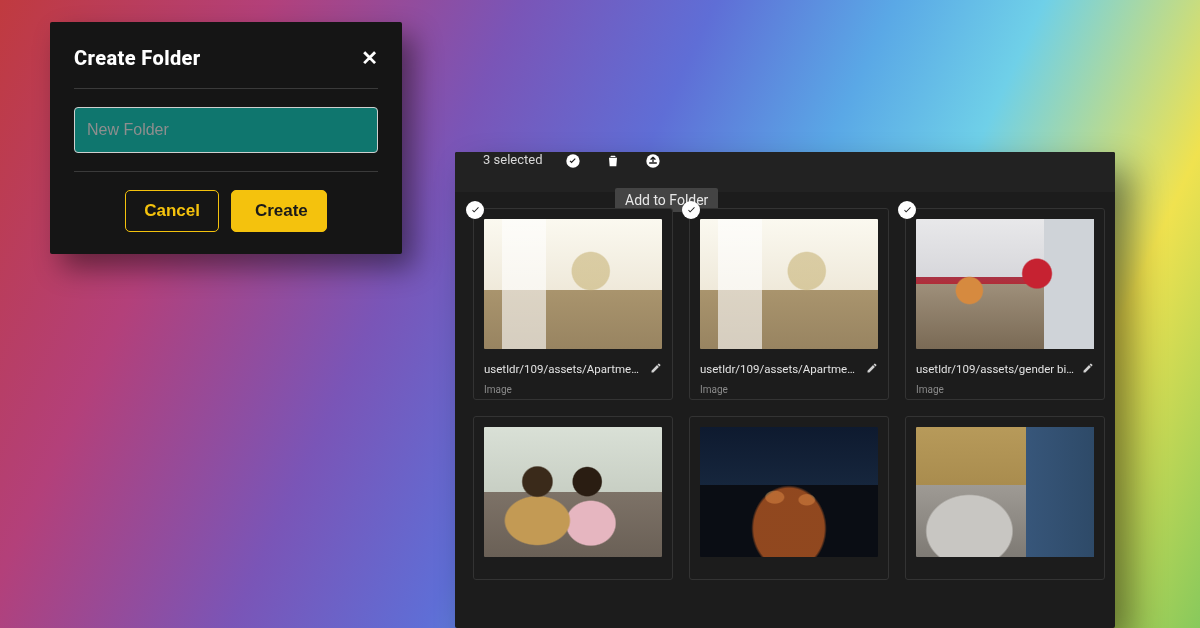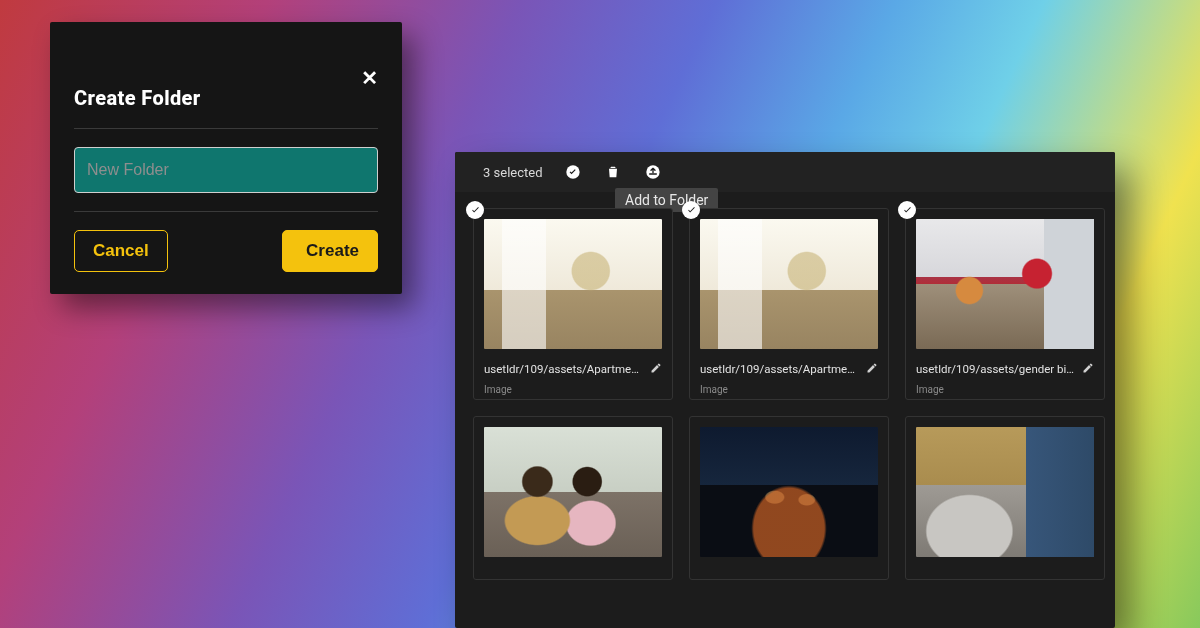--- a/index.html
+++ b/index.html
@@ -24,37 +24,37 @@
     width: 352px;
     background: #151515;
     border-radius: 2px;
     box-shadow: 12px 14px 28px rgba(0,0,0,0.45);
     color: #fff;
     padding: 24px 24px 22px 24px;
   }
   .modal-header {
     display: flex; justify-content: space-between; align-items: center;
   }
-  .modal-title { font-size: 20px; font-weight: 800; letter-spacing: 0.4px; margin-top: 40px; }
+  .modal-title { font-size: 20px; font-weight: 800; letter-spacing: 0.4px; }
   .close-x { font-size: 20px; font-weight: 900; cursor: pointer; line-height: 1; }
   .modal-hr { border: none; border-top: 1px solid #3a3a3a; margin: 18px 0 18px 0; }
   .folder-input {
     width: 100%;
     height: 46px;
     background: #0f766e;
     border: 1px solid #cfcfcf;
     border-radius: 4px;
     padding: 8px 12px;
     color: #fff;
     font-size: 16px;
     outline: none;
   }
   .folder-input::placeholder { color: #8e8e8e; }
   .modal-actions {
-    display: flex; justify-content: space-between; gap: 12px;
+    display: flex; justify-content: center; gap: 12px;
   }
   .btn {
     height: 42px; padding: 0 18px;
     font-size: 17px; font-weight: 600;
     border-radius: 5px; cursor: pointer;
     display: inline-flex; align-items: center; justify-content: center;
   }
   .btn-cancel {
     background: transparent; color: #f4c20d;
     border: 1.5px solid #f4c20d;
@@ -72,21 +72,21 @@
     width: 660px; height: 476px;
     background: #1c1c1c;
     border-radius: 2px;
     box-shadow: 16px 18px 34px rgba(0,0,0,0.45);
     color: #fff;
     overflow: hidden;
   }
   .panel-toolbar {
     height: 40px;
     background: #222222;
-    display: flex; align-items: center;
+    display: flex; align-items: flex-start;
     gap: 22px;
     padding: 0 28px;
     font-size: 13px;
     color: #d8d8d8;
     position: relative;
   }
   .tool-icon { width: 18px; height: 18px; display: inline-flex; align-items: center; justify-content: center; cursor: pointer; }
   .tool-icon svg { width: 16px; height: 16px; fill: #fff; }
   .tooltip {
     position: absolute;

